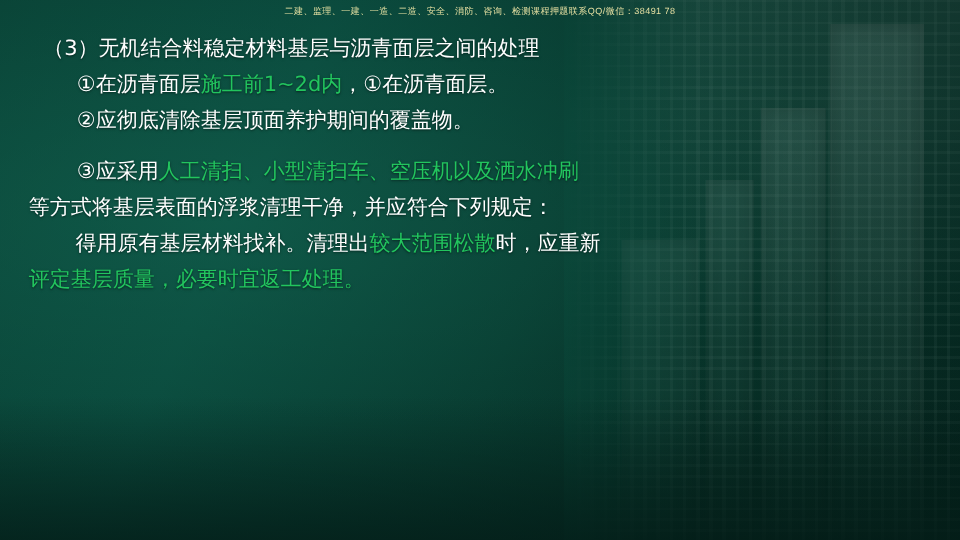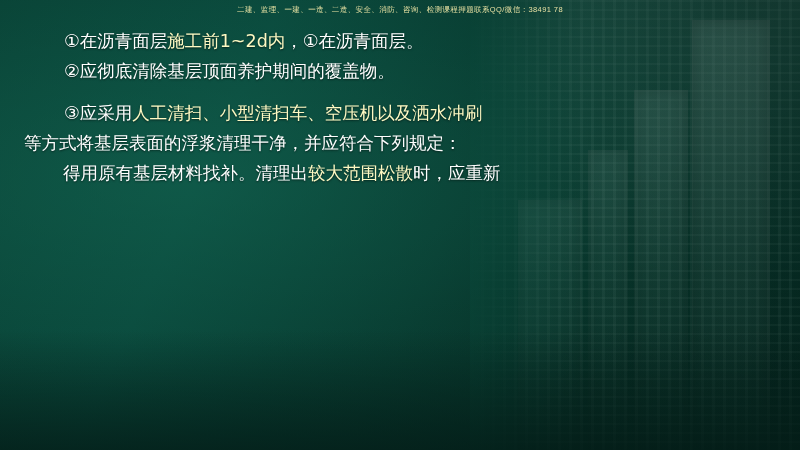--- a/index.html
+++ b/index.html
@@ -100,39 +100,41 @@
   }
   .line.l1 { padding-left: 12px; }
   .line.l2 { padding-left: 40px; }
   .line.l3 { padding-left: 40px; }
   .line.l4 { padding-left: 40px; margin-top: 12px; }
   .line.l5 { padding-left: 0px; }
   .line.l6 { padding-left: 0px; }
   .line.l7 { padding-left: 0px; margin-left: 39px; }
   .line.l8 { padding-left: 0px; }
   .hl {
-    color: #fef9c3;
+    color: #22c55e;
   }
 </style>
 </head>
 <body>
 
 <div id="slide">
   <div class="bg-base"></div>
   <div class="bg-city"></div>
   <div class="bg-tower t1"></div>
   <div class="bg-tower t2"></div>
   <div class="bg-tower t3"></div>
   <div class="bg-tower t4"></div>
   <div class="bg-haze"></div>
   <div class="bg-bottom-shade"></div>
 
   <div class="credit top">二建、监理、一建、一造、二造、安全、消防、咨询、检测课程押题联系QQ/微信：38491 78</div>
 
   <div class="content">
+    <div class="line l1"><span class="">（3）无机结合料稳定材料基层与沥青面层之间的处理</span></div>
     <div class="line l2"><span class="">①在沥青面层</span><span class="hl">施工前1~2d内</span><span class="">，①在沥青面层。</span></div>
     <div class="line l3"><span class="">②应彻底清除基层顶面养护期间的覆盖物。</span></div>
     <div class="line l4"><span class="">③应采用</span><span class="hl">人工清扫、小型清扫车、空压机以及洒水冲刷</span></div>
     <div class="line l5"><span class="">等方式将基层表面的浮浆清理干净，并应符合下列规定：</span></div>
     <div class="line l7"><span class="">得用原有基层材料找补。清理出</span><span class="hl">较大范围松散</span><span class="">时，应重新</span></div>
+    <div class="line l8"><span class="hl">评定基层质量，必要时宜返工处理。</span></div>
   </div>
 
 </div>
 
 </body></html>

